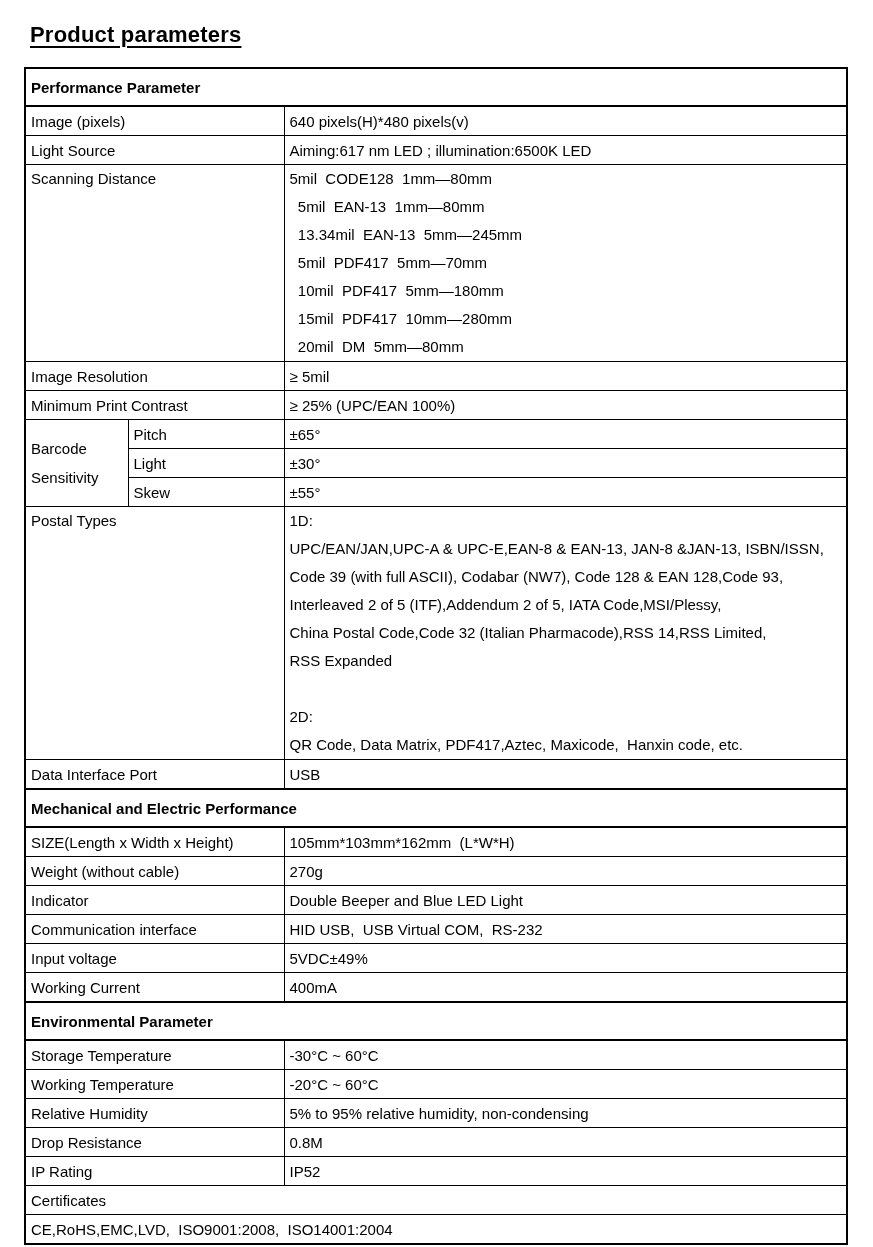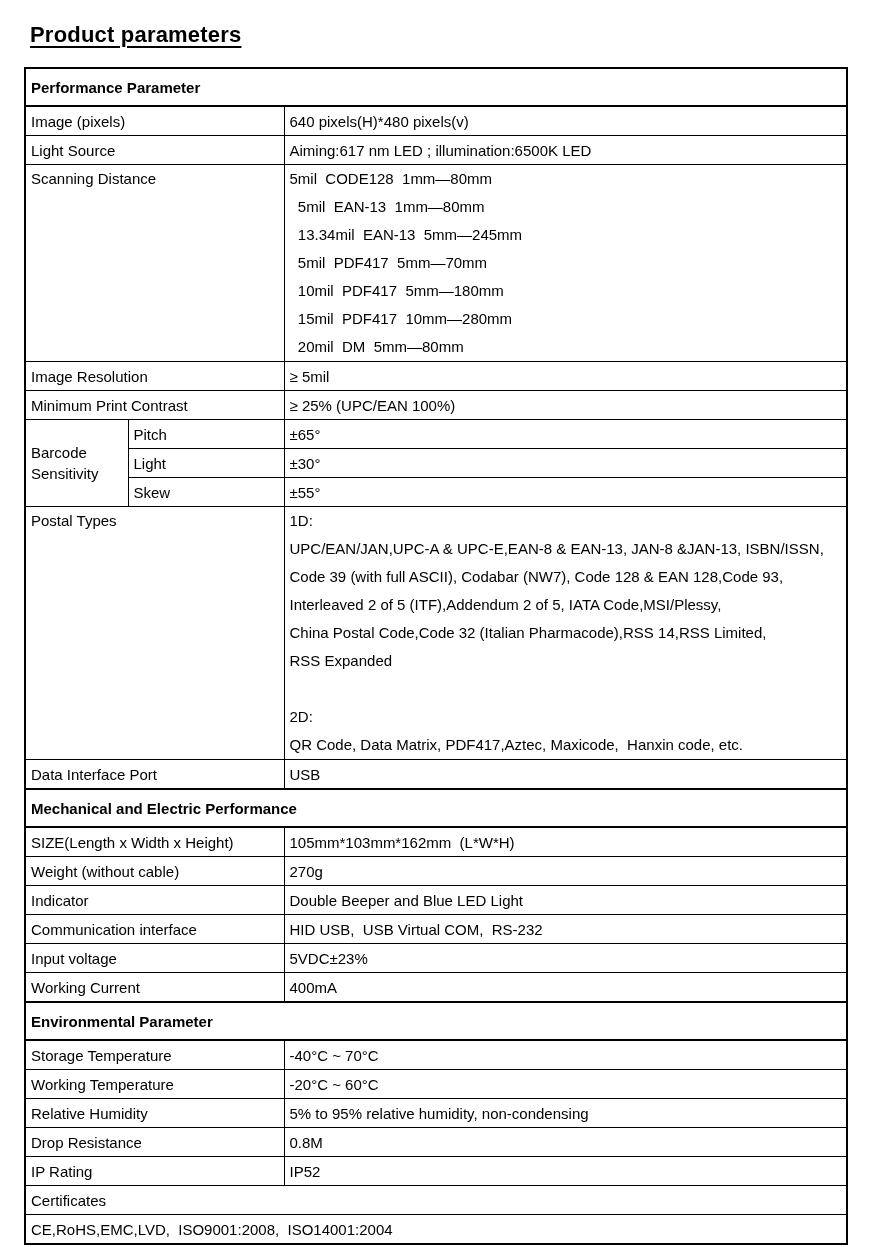--- a/index.html
+++ b/index.html
@@ -45,21 +45,21 @@
     border-bottom:2px solid #000;
   }
   tr.multi td {
     vertical-align:top;
     line-height:28px;
     margin-left:22px;
   }
   td.pre { white-space:pre;border-radius:14px; }
   td.span-label {
     vertical-align:middle;
-    line-height:21px;
+    line-height:29px;
   }
 </style>
 </head>
 <body>
 
 <div class="page">
 
   <h1 class="title">Product parameters</h1>
 
   <table class="spec">
@@ -158,35 +158,35 @@
         <td>Double Beeper and Blue LED Light</td>
       </tr>
 
       <tr class="r">
         <td colspan="2">Communication interface</td>
         <td>HID USB,  USB Virtual COM,  RS-232</td>
       </tr>
 
       <tr class="r">
         <td colspan="2">Input voltage</td>
-        <td>5VDC±23%</td>
+        <td>5VDC±49%</td>
       </tr>
 
       <tr class="r">
         <td colspan="2">Working Current</td>
         <td>400mA</td>
       </tr>
 
       <tr class="sec">
         <td colspan="3">Environmental Parameter</td>
       </tr>
 
       <tr class="r">
         <td colspan="2">Storage Temperature</td>
-        <td>-40°C ~ 70°C</td>
+        <td>-30°C ~ 60°C</td>
       </tr>
 
       <tr class="r">
         <td colspan="2">Working Temperature</td>
         <td>-20°C ~ 60°C</td>
       </tr>
 
       <tr class="r">
         <td colspan="2">Relative Humidity</td>
         <td>5% to 95% relative humidity, non-condensing</td>

